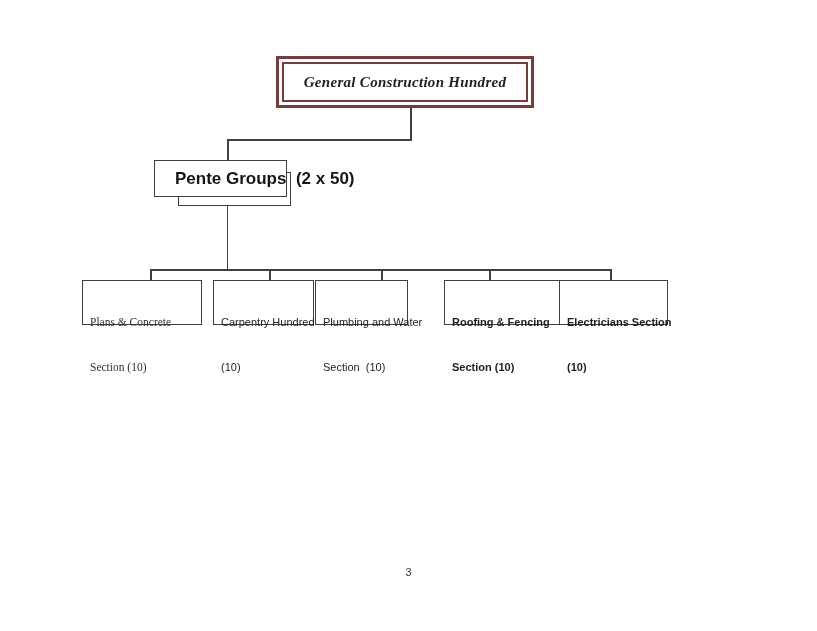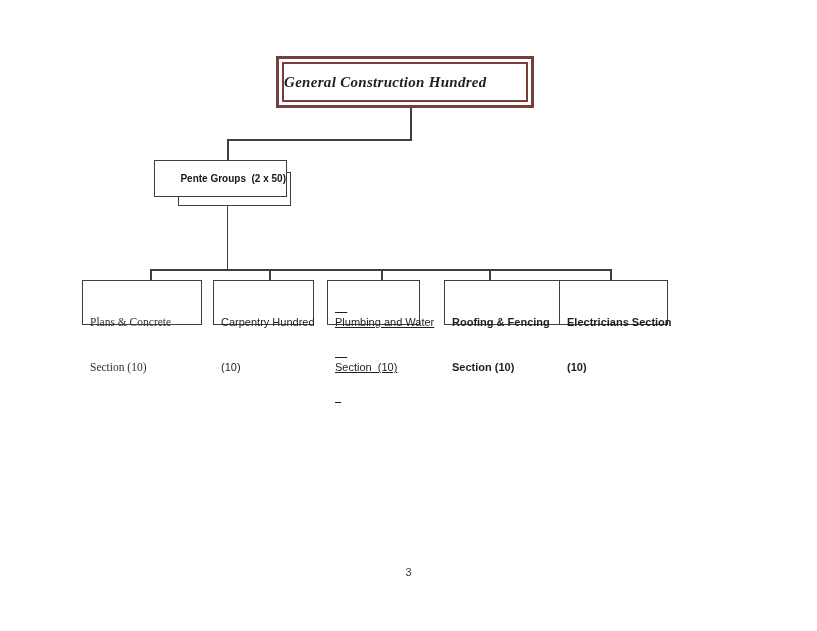--- a/index.html
+++ b/index.html
@@ -23,20 +23,21 @@
     border: 3px solid #733e3c;
     padding: 3px;
     background: #ffffff;
   }
   .title-inner {
     height: 100%;
     box-sizing: border-box;
     border: 2px solid #733e3c;
     display: flex;
     align-items: center;
+    justify-content: center;
     font-family: "Liberation Serif", serif;
     font-style: italic;
     font-weight: 600;
     font-size: 15px;
     letter-spacing: 0.3px;
     color: #1f1f1f;
     background: #ffffff;
   }
 
   
@@ -50,26 +51,25 @@
   }
   .pente-box {
     position: absolute;
     left: 154px; top: 160px;
     width: 133px; height: 37px;
     box-sizing: border-box;
     border: 1.5px solid #3f3f3f;
     background: #ffffff;
     display: flex;
     align-items: center;
-    padding-left: 6px;
-    font-size: 10px;
+    padding-left: 20px;
+    font-size: 17px;
     font-weight: 600;
     color: #161616;
     white-space: pre;
-    justify-content: flex-end;
   }
 
   
   .sec-box {
     position: absolute;
     top: 280px;
     height: 45px;
     box-sizing: border-box;
     border: 1.5px solid #3f3f3f;
     background: #ffffff;
@@ -126,21 +126,21 @@
   <div class="sec-box serif" style="left:82px; width:120px;">
     <div>Plans &amp; Concrete</div>
     <div>Section (10)</div>
   </div>
 
   <div class="sec-box" style="left:213px; width:101px;">
     <div>Carpentry Hundred</div>
     <div>(10)</div>
   </div>
 
-  <div class="sec-box" style="left:327px; width:93px;text-decoration:underline;">
+  <div class="sec-box" style="left:315px; width:93px;">
     <div>Plumbing and Water</div>
     <div>Section  (10)</div>
   </div>
 
   <div class="sec-box bold" style="left:444px; width:124px;">
     <div>Roofing &amp; Fencing</div>
     <div>Section (10)</div>
   </div>
 
   <div class="sec-box bold" style="left:559px; width:109px;">

